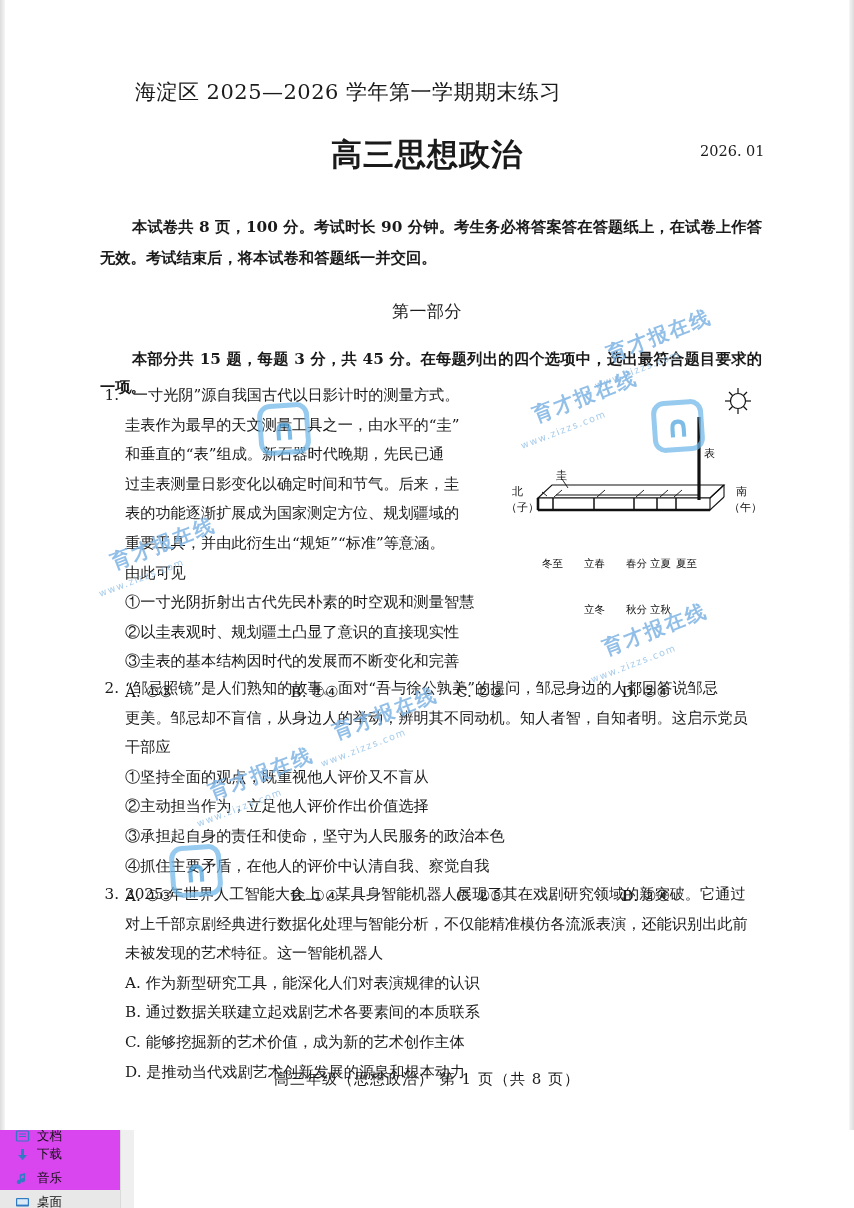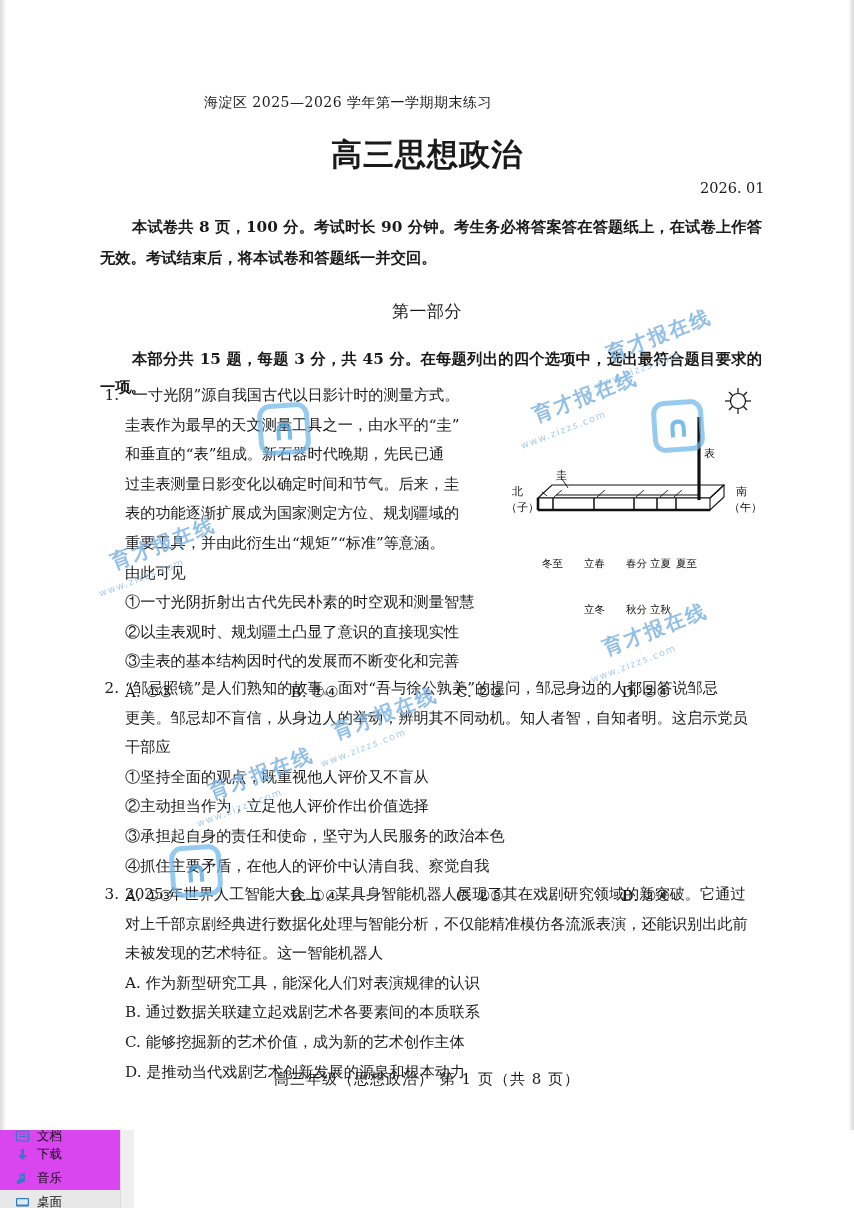--- a/index.html
+++ b/index.html
@@ -34,39 +34,37 @@
     position: absolute; right: 0; top: 0;
     width: 5px; height: 1130px;
     background: linear-gradient(to left, #dcdcdc, #f6f6f6);
   }
 
   
   .doc-title {
     position: absolute;
     top: 78px; left: 0; width: 696px;
     text-align: center;
-    font-size: 14px;
+    font-size: 21px;
     letter-spacing: 0.5px;
     font-family: "DejaVu Serif", "Liberation Serif", serif;
-    margin-top: 16px;
   }
   .doc-subject {
     position: absolute;
     top: 134px; left: 0; width: 854px;
     text-align: center;
     font-size: 31px;
     font-weight: bold;
     letter-spacing: 1px;
   }
   .doc-date {
     position: absolute;
     top: 143px; left: 700px;
     font-size: 14.5px;
     font-family: "DejaVu Serif", "Liberation Serif", serif;
-    margin-top: 37px;
   }
 
   .intro {
     position: absolute;
     top: 212px; left: 100px; width: 662px;
     font-size: 15.3px;
     line-height: 31px;
     text-indent: 32px;
     text-align: justify;
     font-weight: 600;

